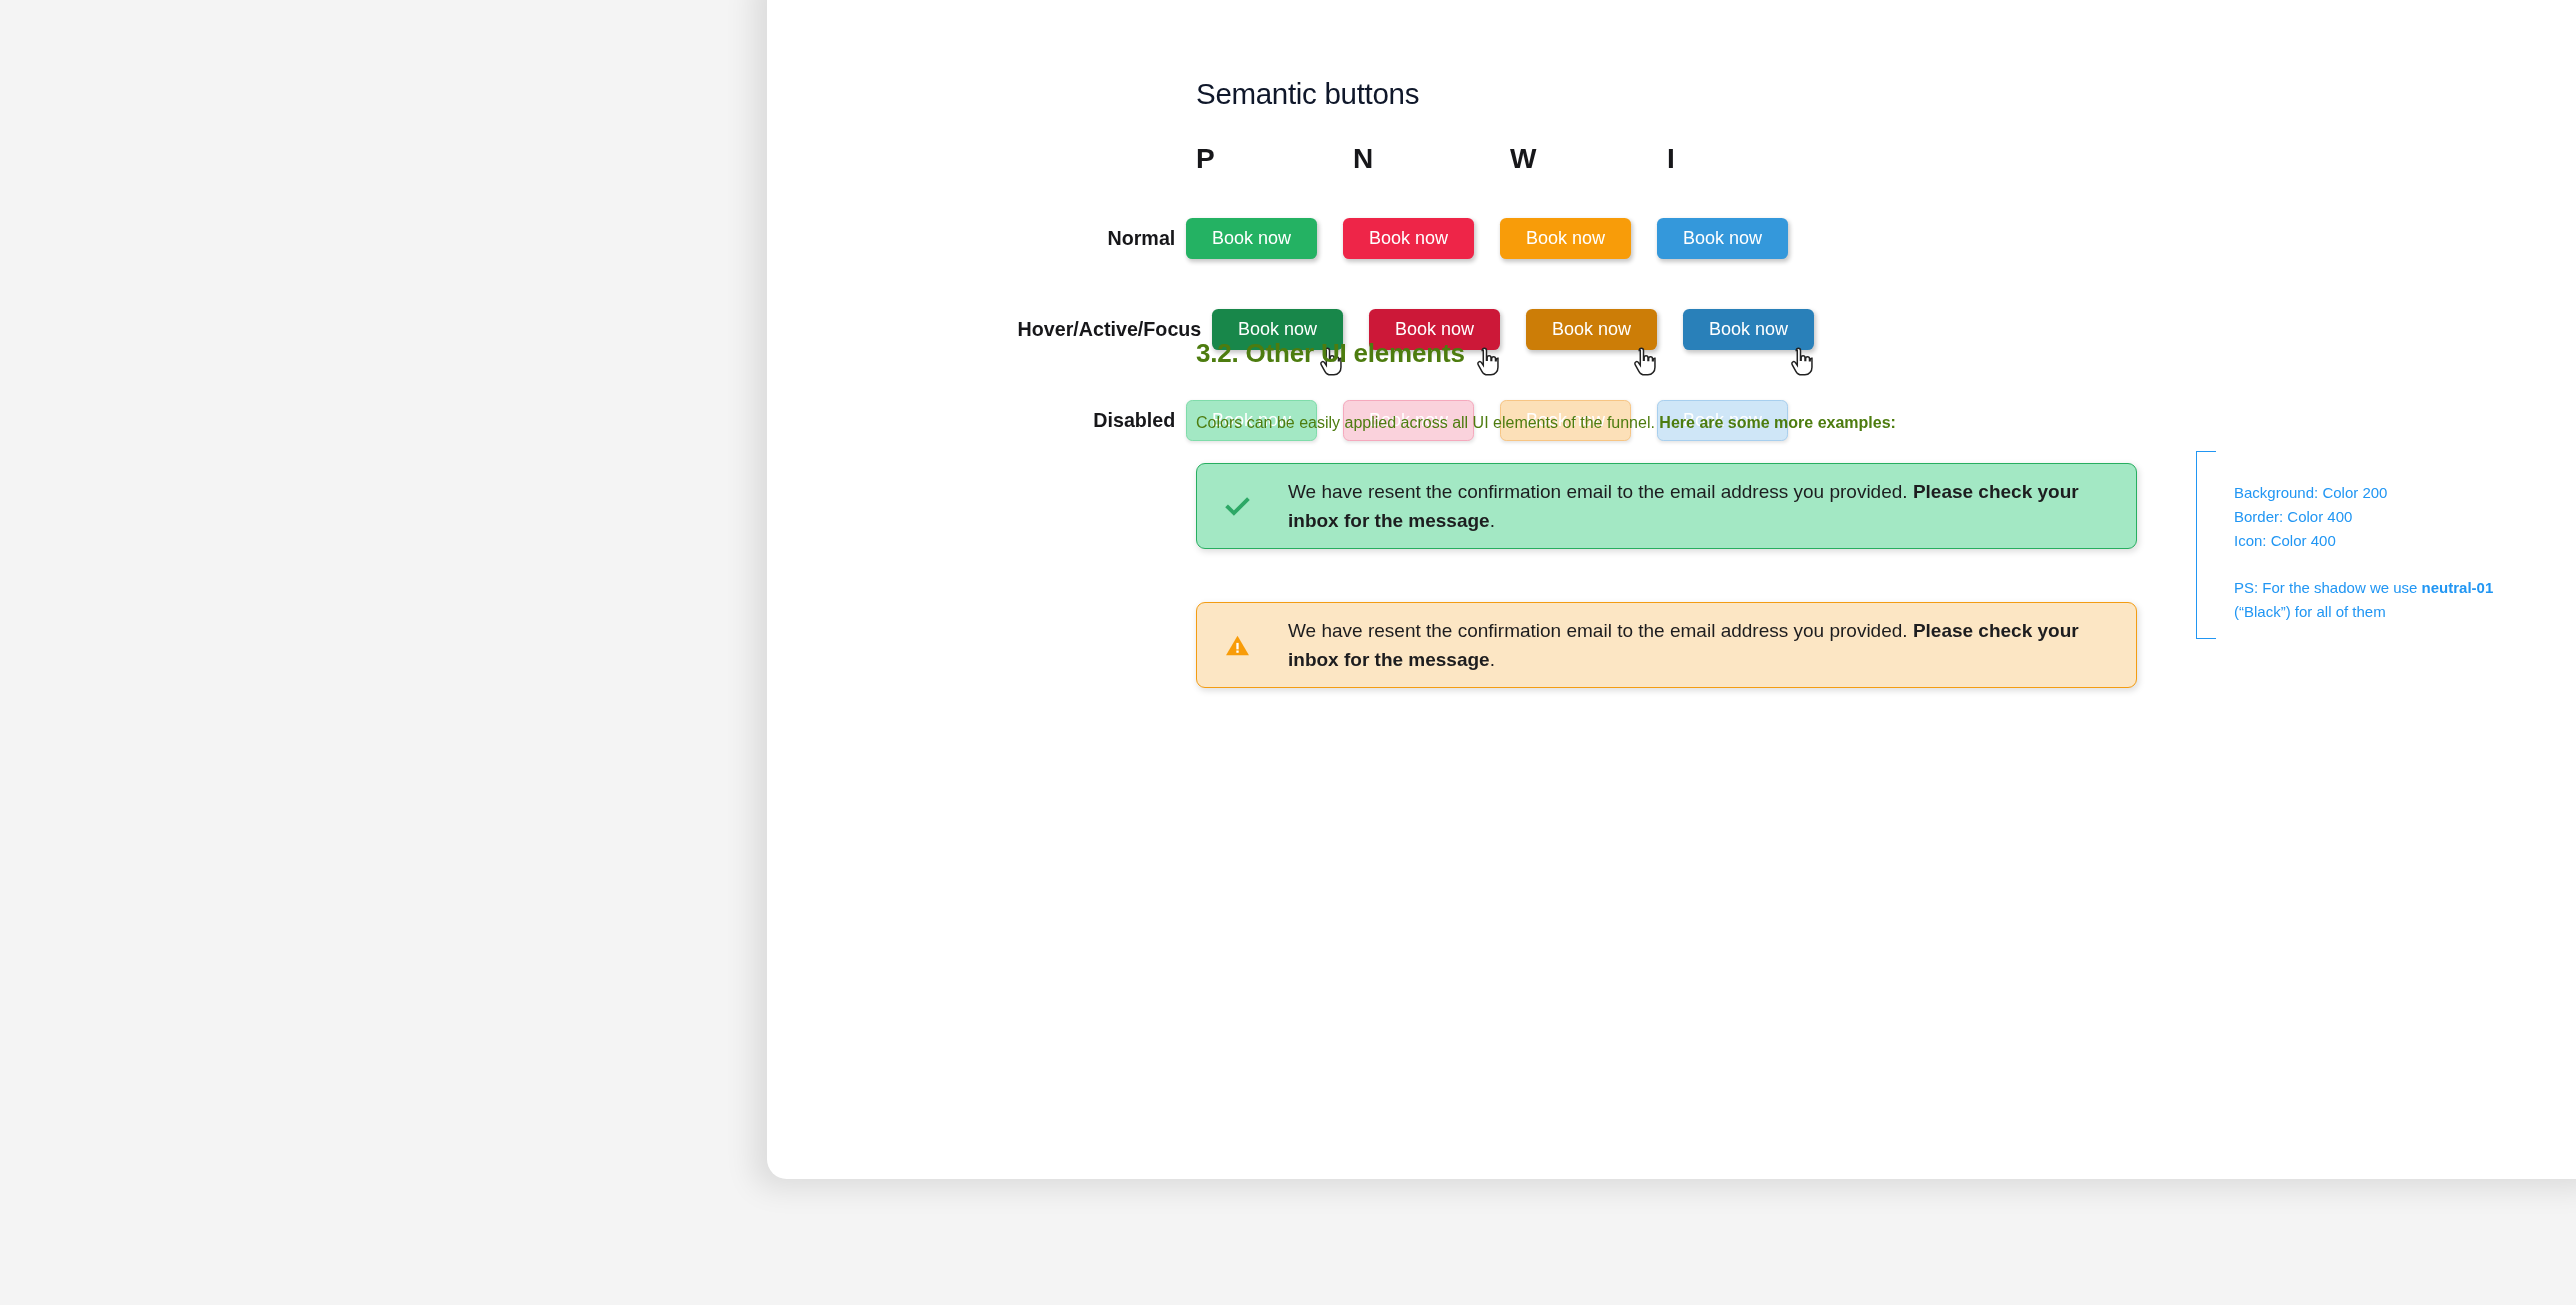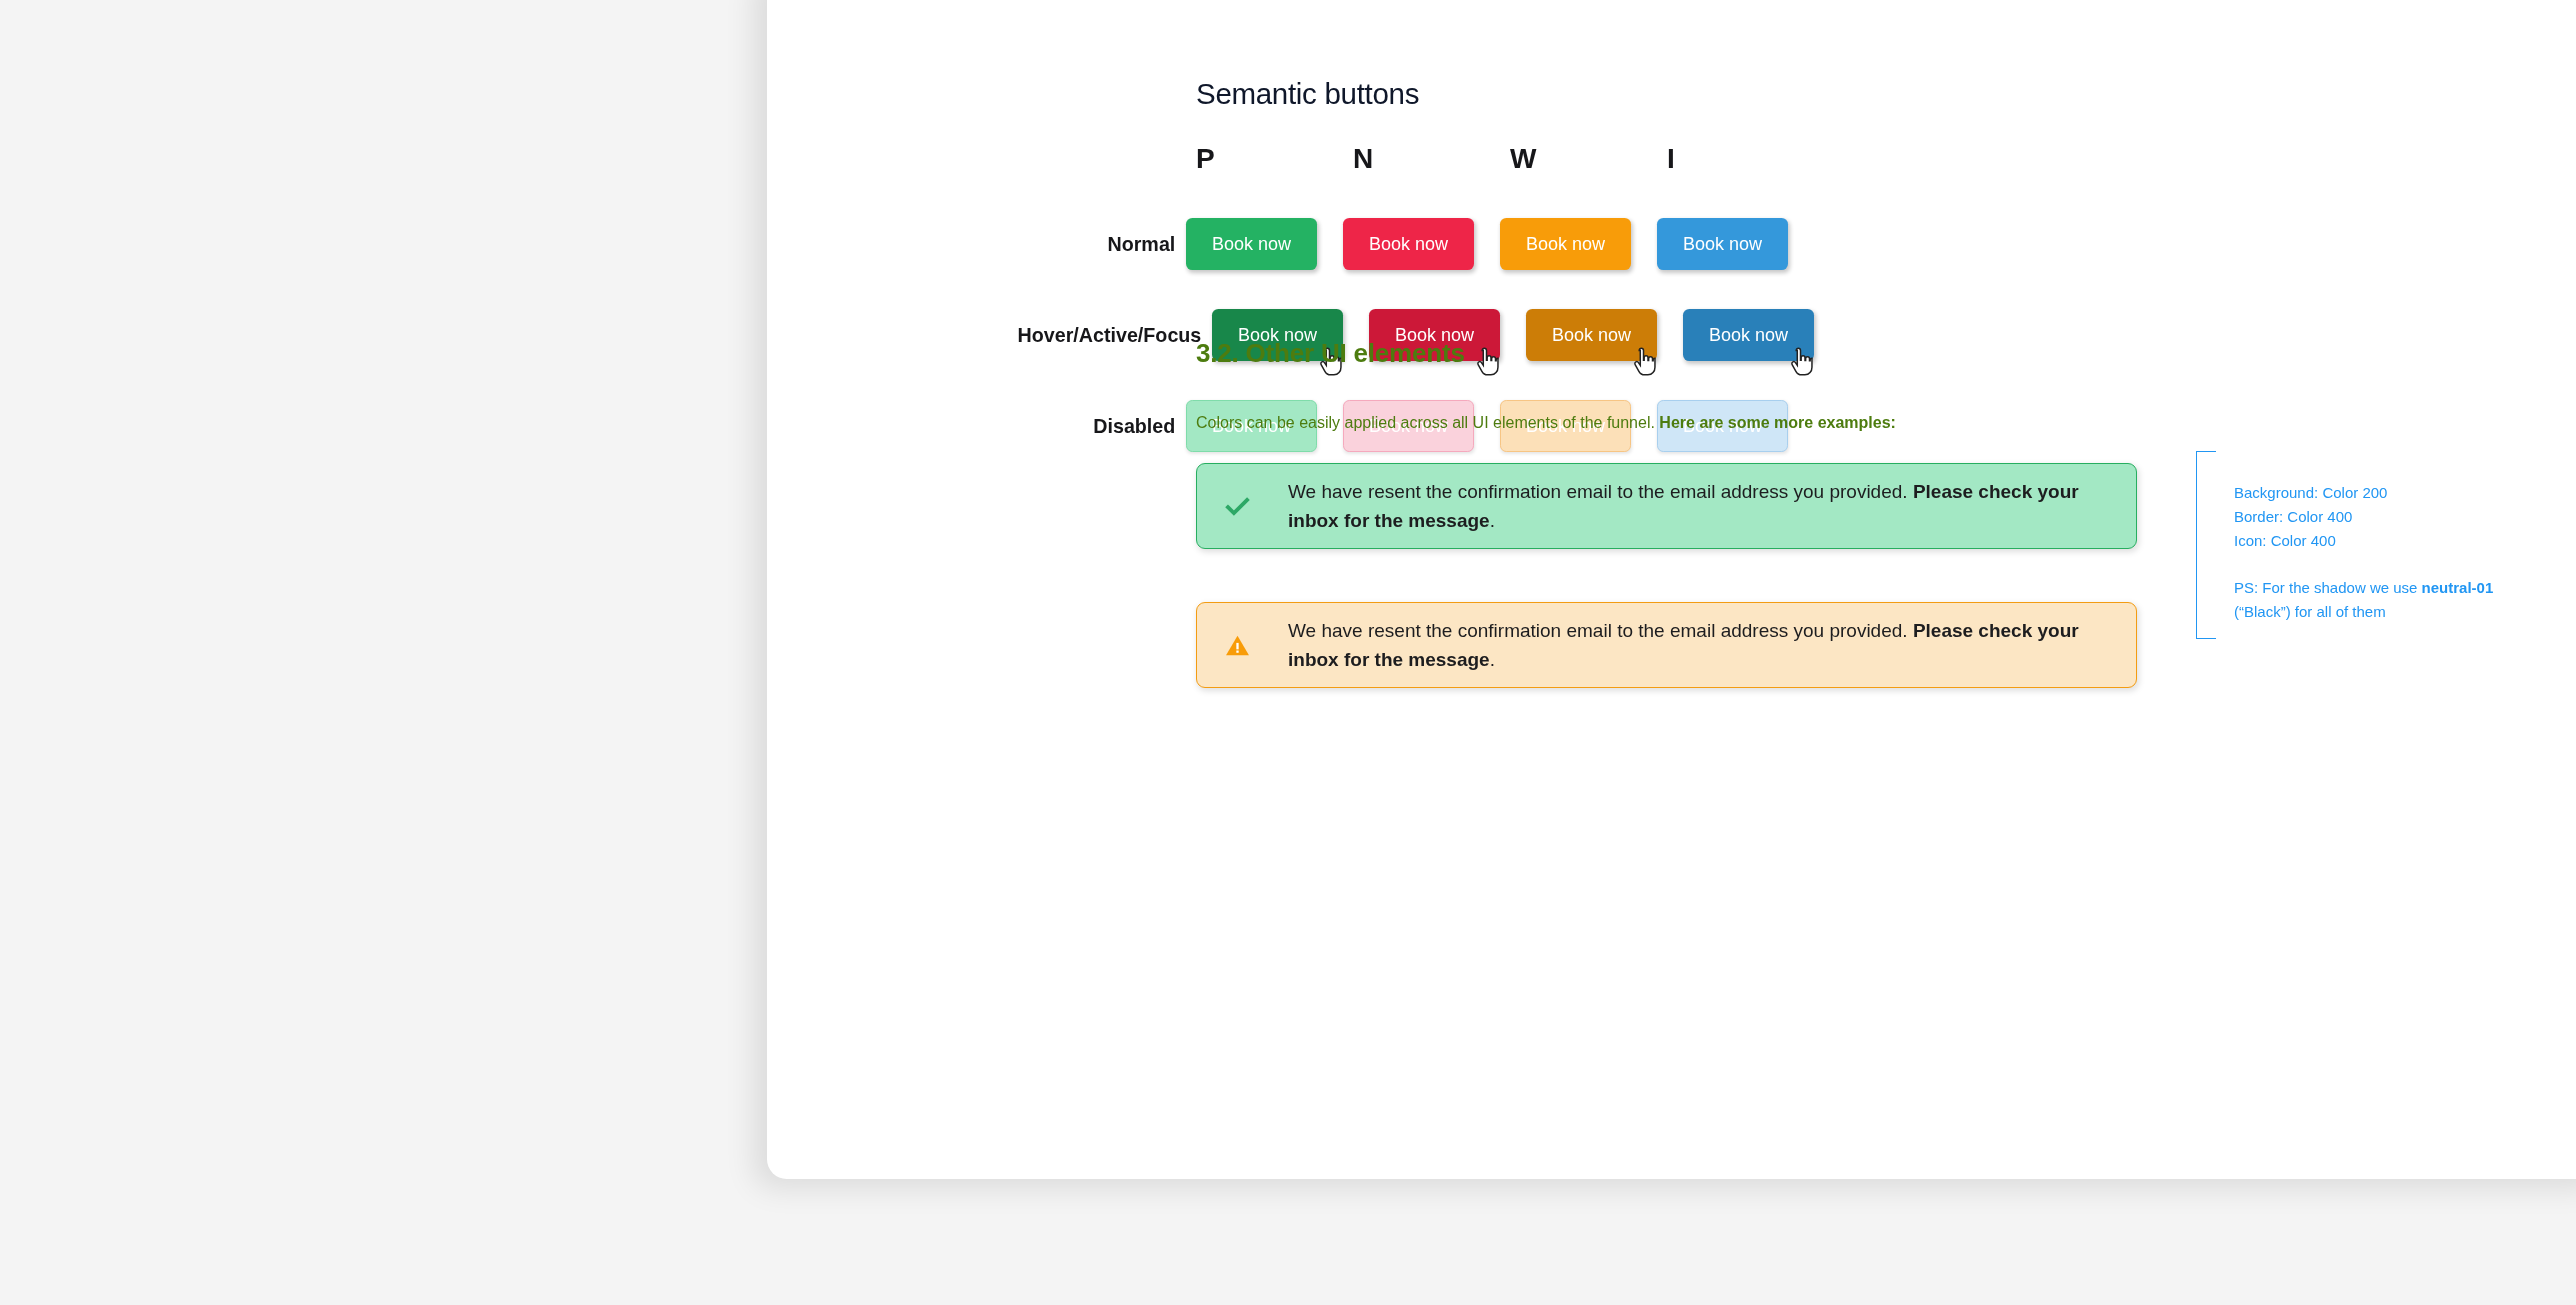--- a/index.html
+++ b/index.html
@@ -95,21 +95,21 @@
   .btn-cell {
     width: 157px;
     position: relative;
   }
 
   .bn-btn {
     display: inline-flex;
     align-items: center;
     justify-content: center;
     width: 131px;
-    height: 52px;
+    height: 41px;
     border-radius: 6.3px;
     border: none;
     color: #ffffff;
     font-family: "Liberation Sans", sans-serif;
     font-size: 18px;
     box-sizing: border-box;
     padding: 0;
     box-shadow: 1.8px 2.7px 4.5px rgba(0,0,0,0.22);
   }
   .bn-btn.disabled {

